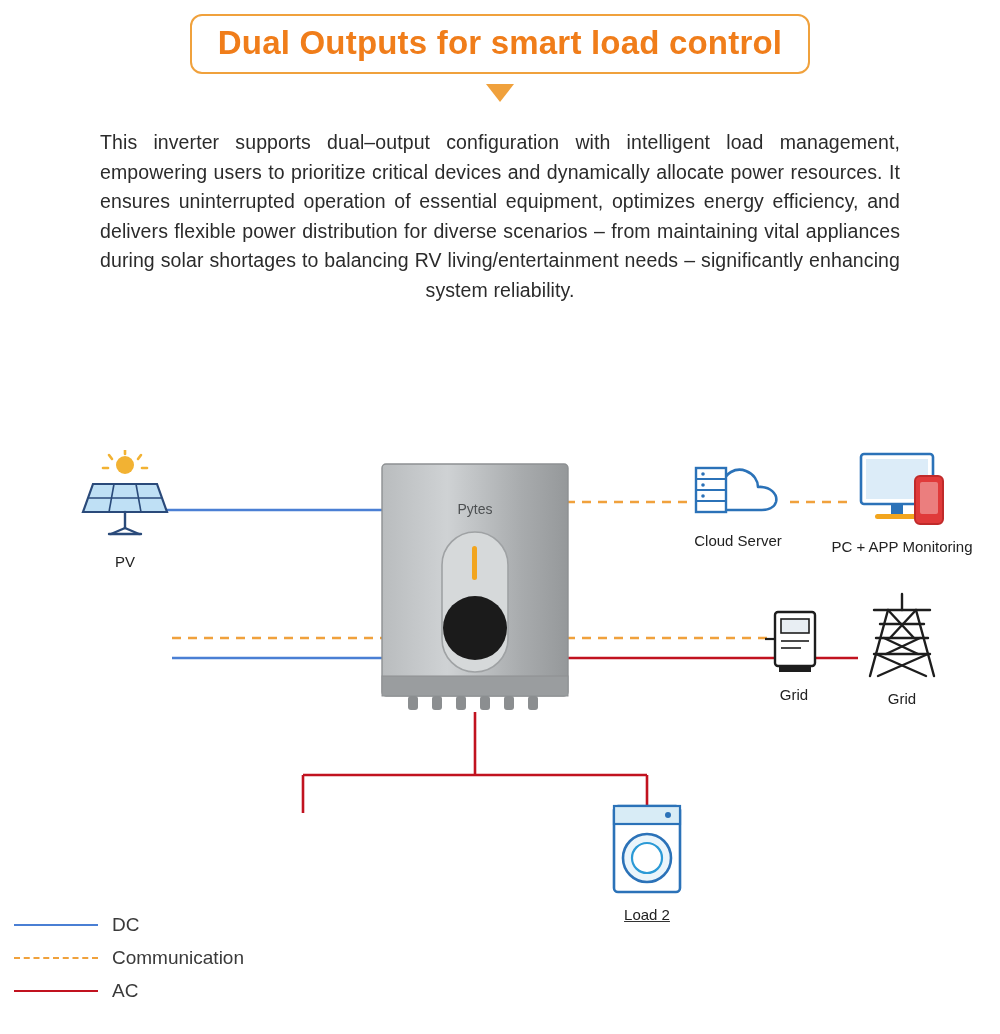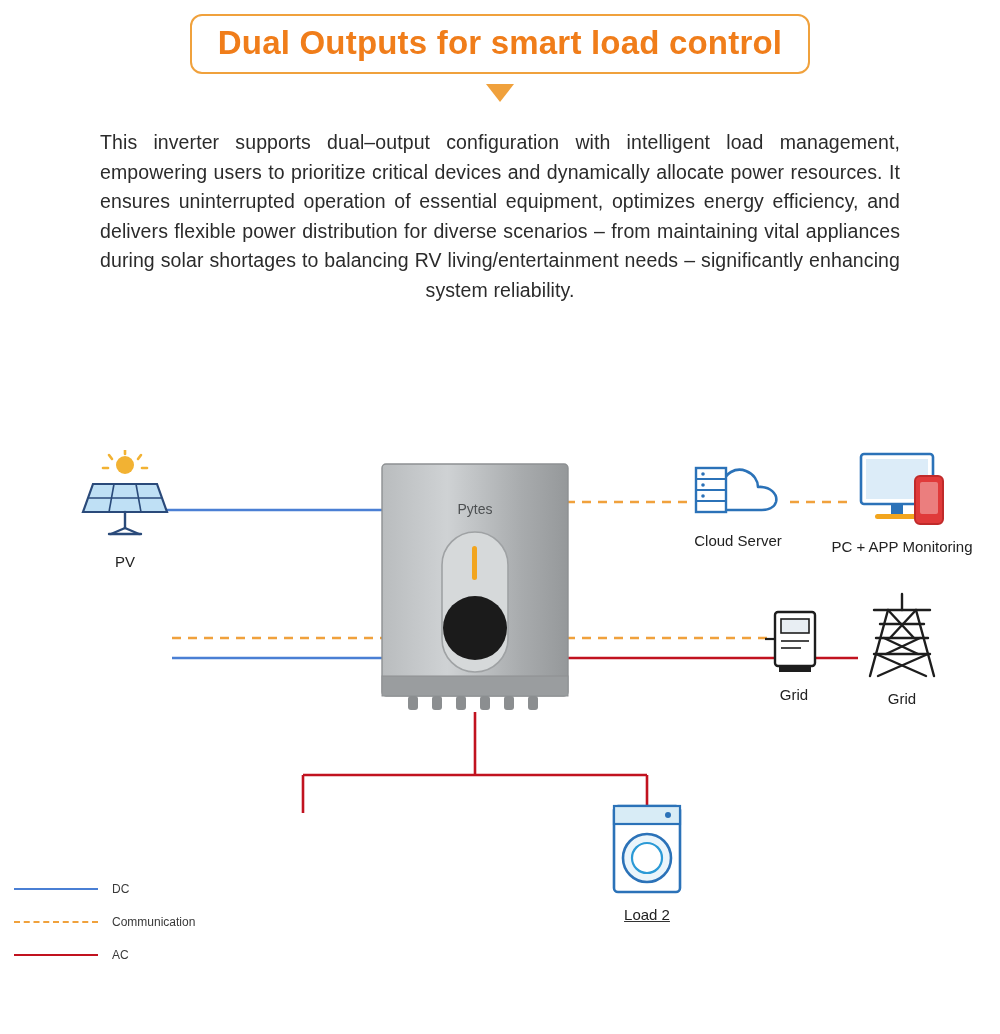--- a/index.html
+++ b/index.html
@@ -75,22 +75,22 @@
     font-size: 15px;
     color: #222;
     margin-top: 4px;
     white-space: nowrap;
   }
 
   
   .legend {
     position: absolute;
     left: 14px;
-    top: 472px;
-    font-size: 12px;
+    top: 508px;
+    font-size: 19px;
     color: #3a3a3a;
   }
   .legend-row {
     display: flex;
     align-items: center;
     height: 33px;
   }
   .legend-swatch {
     width: 84px;
     height: 0;

